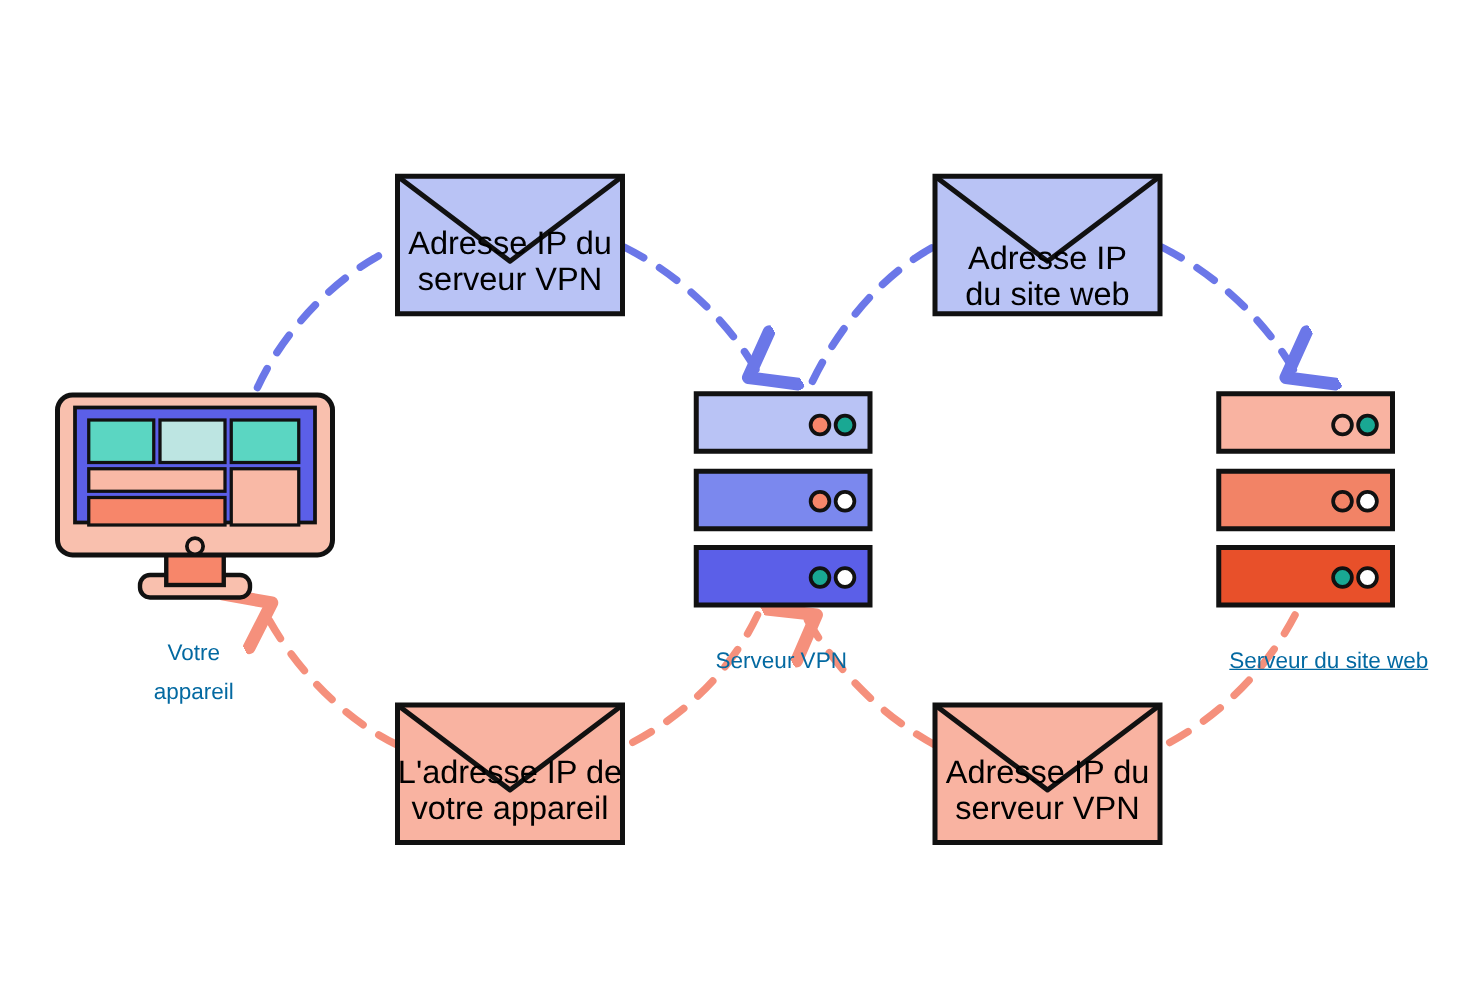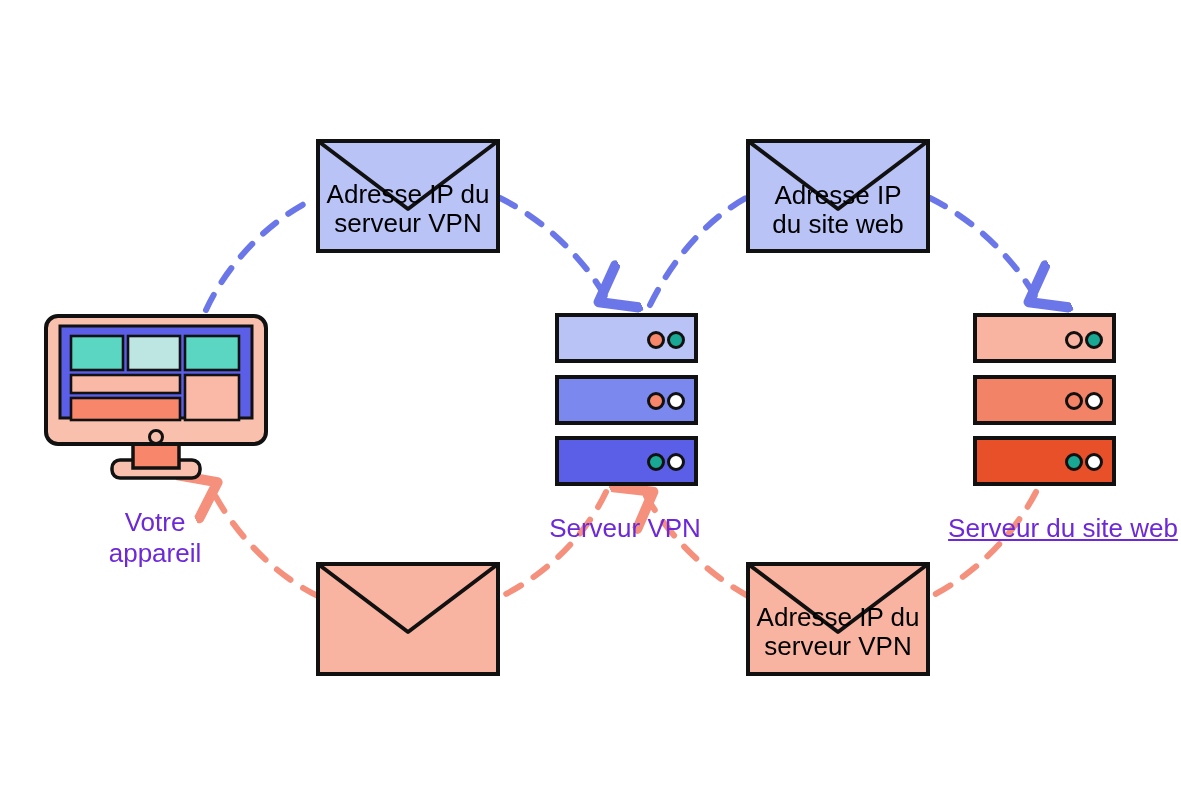--- a/index.html
+++ b/index.html
@@ -21,41 +21,41 @@
   }
   #stage > svg.layer {
     position: absolute;
     left: 0;
     top: 0;
     width: 1181px;
     height: 801px;
   }
   .node-label {
     position: absolute;
-    color: #6d28d9;
-    font-size: 26px;
+    color: #0369a1;
+    font-size: 18px;
     line-height: 31px;
     text-align: center;
     white-space: pre-line;
     letter-spacing: 0px;
   }
   .env-text {
     position: absolute;
     color: #000000;
     font-size: 26px;
     line-height: 29px;
     text-align: center;
     white-space: pre-line;
   }
   #label-device   { left: 60px;  top: 507px; width: 190px; }
   #label-vpn      { left: 520px; top: 513px; width: 210px; }
   #label-website  { left: 928px; top: 513px; width: 270px; text-decoration: underline; }
 
   #env-text-1 { left: 318px; top: 180px; width: 180px; }
-  #env-text-2 { left: 748px; top: 181px; width: 180px; }
+  #env-text-2 { left: 748px; top: 192px; width: 180px; }
   #env-text-3 { left: 318px; top: 603px; width: 180px; }
   #env-text-4 { left: 748px; top: 603px; width: 180px; }
 </style>
 </head>
 <body>
 
 <div id="stage">
 
   <svg class="layer" viewBox="0 0 1181 801" xmlns="http://www.w3.org/2000/svg">
     <defs>
@@ -168,20 +168,22 @@
       <path d="M748,564 L838,632 L928,564" fill="none" stroke="#111111" stroke-width="4" stroke-linejoin="round"></path>
     </g>
   </svg>
 
   <div class="env-text" id="env-text-1">Adresse IP du
 serveur VPN</div>
 
   <div class="env-text" id="env-text-2">Adresse IP
 du site web</div>
 
+  <div class="env-text" id="env-text-3">L'adresse IP de
+votre appareil</div>
 
   <div class="env-text" id="env-text-4">Adresse IP du
 serveur VPN</div>
 
   <div class="node-label" id="label-device">Votre
 appareil</div>
 
   <div class="node-label" id="label-vpn">Serveur VPN</div>
 
   <div class="node-label" id="label-website">Serveur du site web</div>

